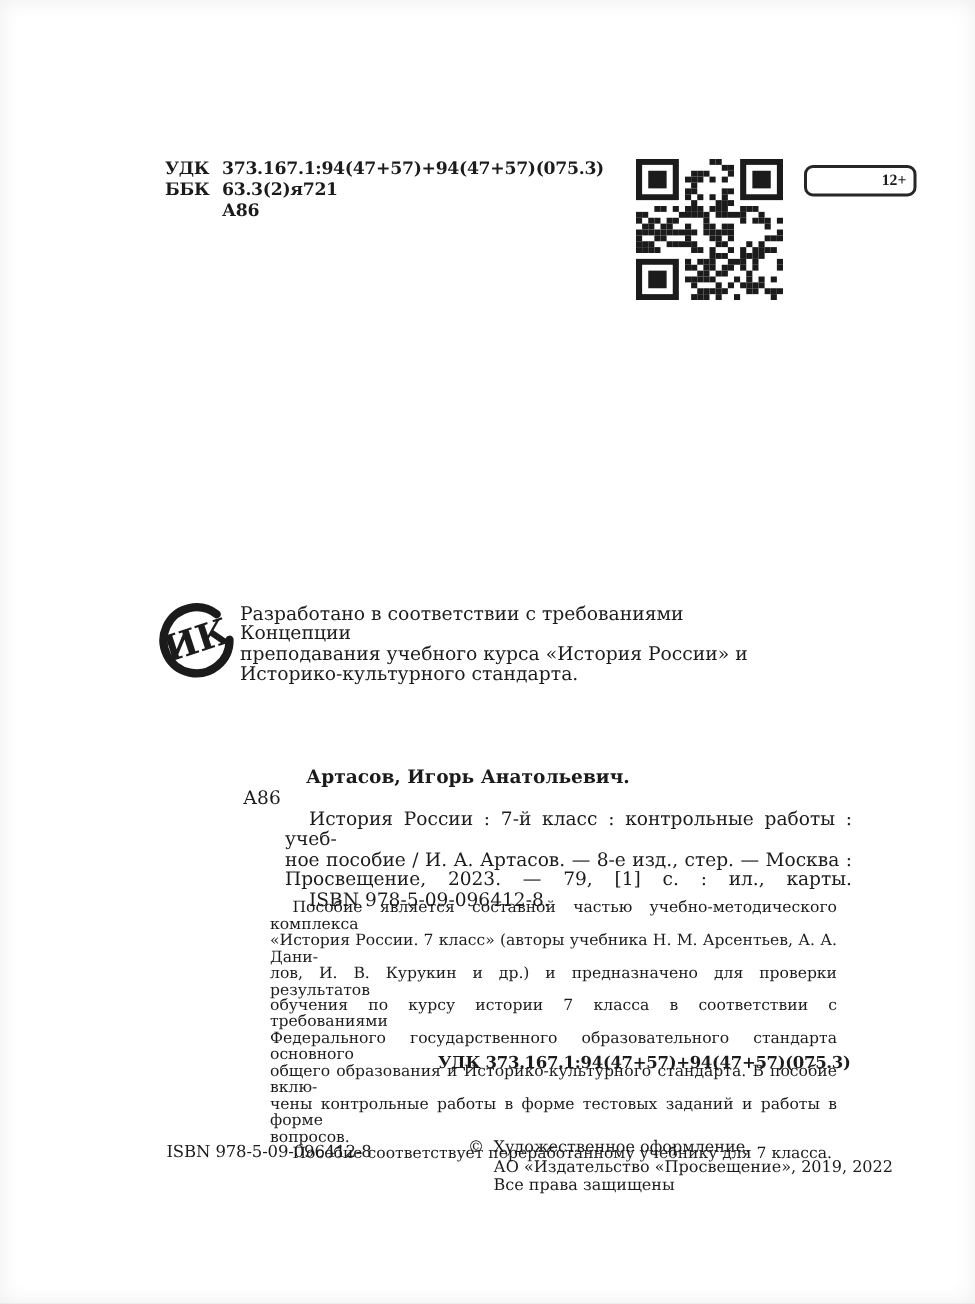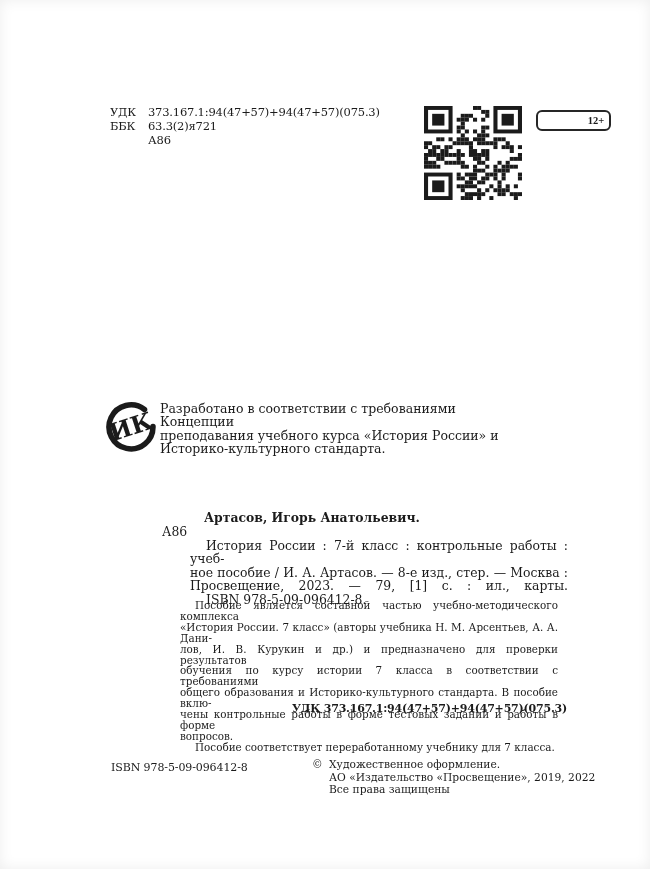--- a/index.html
+++ b/index.html
@@ -7,21 +7,21 @@
     position:relative;
     width:650px;height:869px;
     margin:0 auto;
     background:#ffffff;
     box-shadow:inset 0 0 14px rgba(0,0,0,0.07);
     font-family:"DejaVu Serif","Liberation Serif",serif;
     color:#1b1b1b;
     overflow:hidden;
   }
   
-  .udk-block{position:absolute;left:110px;top:105px;font-size:11.5px;font-weight:normal;letter-spacing:-0.2px;line-height:14px;}
+  .udk-block{position:absolute;left:110px;top:105px;font-size:11.5px;font-weight:bold;letter-spacing:-0.2px;line-height:14px;}
   .udk-block .row{display:flex;}
   .udk-block .lbl{width:38px;flex:0 0 38px;}
   .udk-block .val{white-space:nowrap;}
   
   #qr{position:absolute;left:424px;top:106px;}
   
   .age-badge{
     position:absolute;left:536px;top:110px;
     width:26px;height:17px;
     border:2px solid #262626;border-radius:6px;
@@ -298,20 +298,21 @@
         <div class="line">ISBN 978-5-09-096412-8.</div>
       </div>
   </div>
 
   <div class="annotation">
     <div class="jl">
         <div class="line">Пособие является составной частью учебно-методического комплекса</div>
         <div class="line">«История России. 7 класс» (авторы учебника Н. М. Арсентьев, А. А. Дани-</div>
         <div class="line">лов, И. В. Курукин и др.) и предназначено для проверки результатов</div>
         <div class="line">обучения по курсу истории 7 класса в соответствии с требованиями</div>
+        <div class="line">Федерального государственного образовательного стандарта основного</div>
         <div class="line">общего образования и Историко-культурного стандарта. В пособие вклю-</div>
         <div class="line">чены контрольные работы в форме тестовых заданий и работы в форме</div>
         <div class="line">вопросов.</div>
       </div>
     <div class="note">Пособие соответствует переработанному учебнику для 7 класса.</div>
   </div>
 
   <div class="udk-bottom">
     <div>УДК 373.167.1:94(47+57)+94(47+57)(075.3)</div>
   </div>

